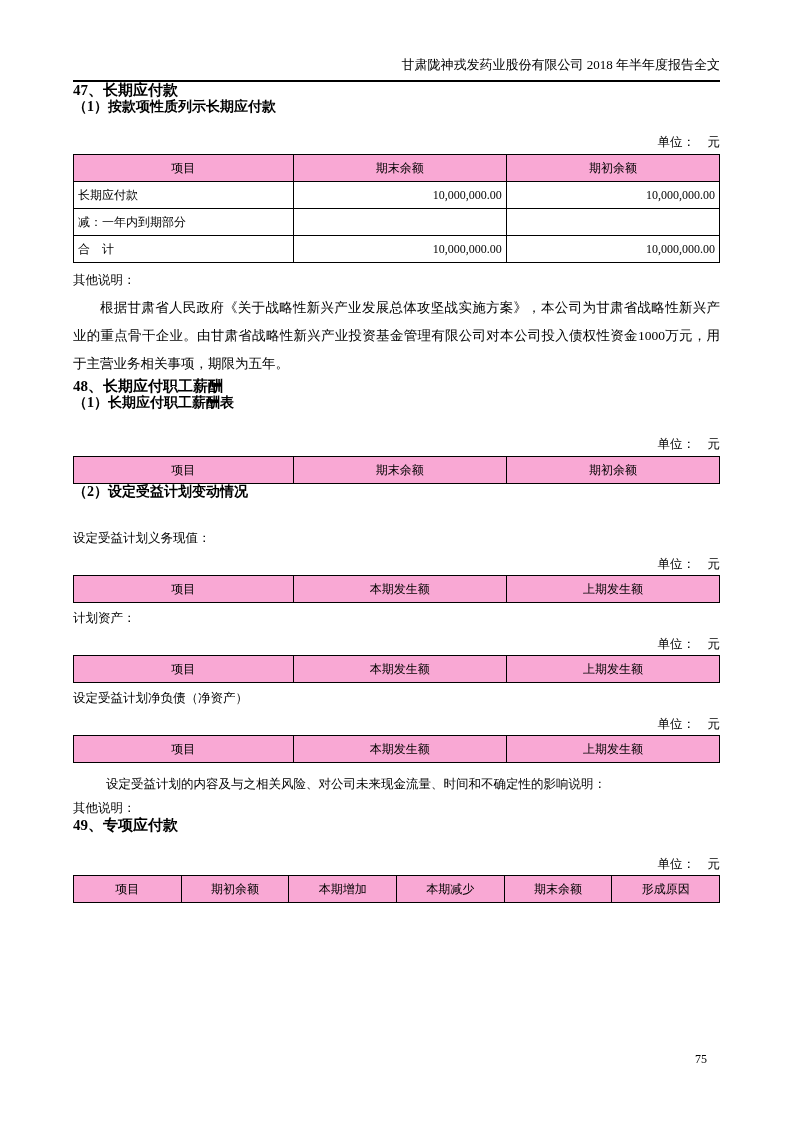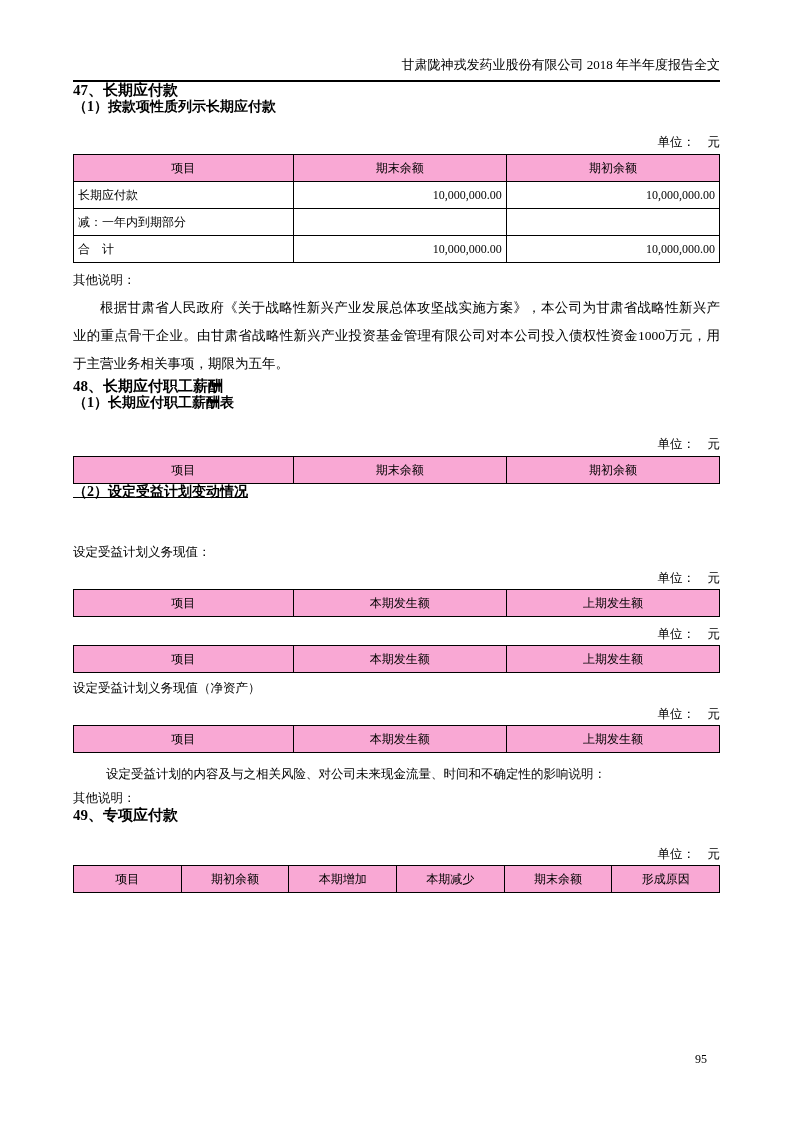--- a/index.html
+++ b/index.html
@@ -21,22 +21,22 @@
   td.num{text-align:right;padding-left:44px;}
   .mt-h47{margin-top:19px;}
   .mt-sub{margin-top:29px;}
   .mt-unit1{margin-top:20px;}
   .mt-table{margin-top:4px;}
   .mt-notes{margin-top:9px;}
   .mt-para{margin-top:5px;}
   .mt-h48{margin-top:16px;}
   .mt-sub48{margin-top:19px;}
   .mt-unit2{margin-top:26px;}
-  .mt-sub482{margin-top:25px;text-decoration:underline;}
-  .mt-oblig{margin-top:44px;}
+  .mt-sub482{margin-top:25px;}
+  .mt-oblig{margin-top:30px;}
   .mt-unitsm{margin-top:10px;}
   .mt-tbl2{margin-top:3px;}
   .mt-lblsm{margin-top:7px;}
   .mt-risk{margin-top:13px;margin-left:33px;}
   .mt-line{margin-top:7px;}
   .mt-h49{margin-top:22px;}
   .mt-unit6{margin-top:23px;}
   .page-number{position:absolute;top:1052px;right:86px;font-size:12px;}
 </style>
 </head>
@@ -126,39 +126,40 @@
         </colgroup>
       <thead>
         <tr>
           <th>项目</th>
           <th>本期发生额</th>
           <th>上期发生额</th>
         </tr>
       </thead>
     </table>
 
+    <div class="lbl mt-lblsm">计划资产：</div>
 
     <div class="unit mt-unitsm">单位：　元</div>
 
     <table class="mt-tbl2">
       <colgroup>
           <col style="width:34%">
           <col style="width:33%">
           <col style="width:33%">
         </colgroup>
       <thead>
         <tr>
           <th>项目</th>
           <th>本期发生额</th>
           <th>上期发生额</th>
         </tr>
       </thead>
     </table>
 
-    <div class="lbl mt-lblsm">设定受益计划义务现值（净资产）</div>
+    <div class="lbl mt-lblsm">设定受益计划净负债（净资产）</div>
 
     <div class="unit mt-unitsm">单位：　元</div>
 
     <table class="mt-tbl2">
       <colgroup>
           <col style="width:34%">
           <col style="width:33%">
           <col style="width:33%">
         </colgroup>
       <thead>
@@ -193,15 +194,15 @@
           <th>本期增加</th>
           <th>本期减少</th>
           <th>期末余额</th>
           <th>形成原因</th>
         </tr>
       </thead>
     </table>
 
   </div>
 
-  <div class="page-number">95</div>
+  <div class="page-number">75</div>
 
 </div>
 
 </body></html>

